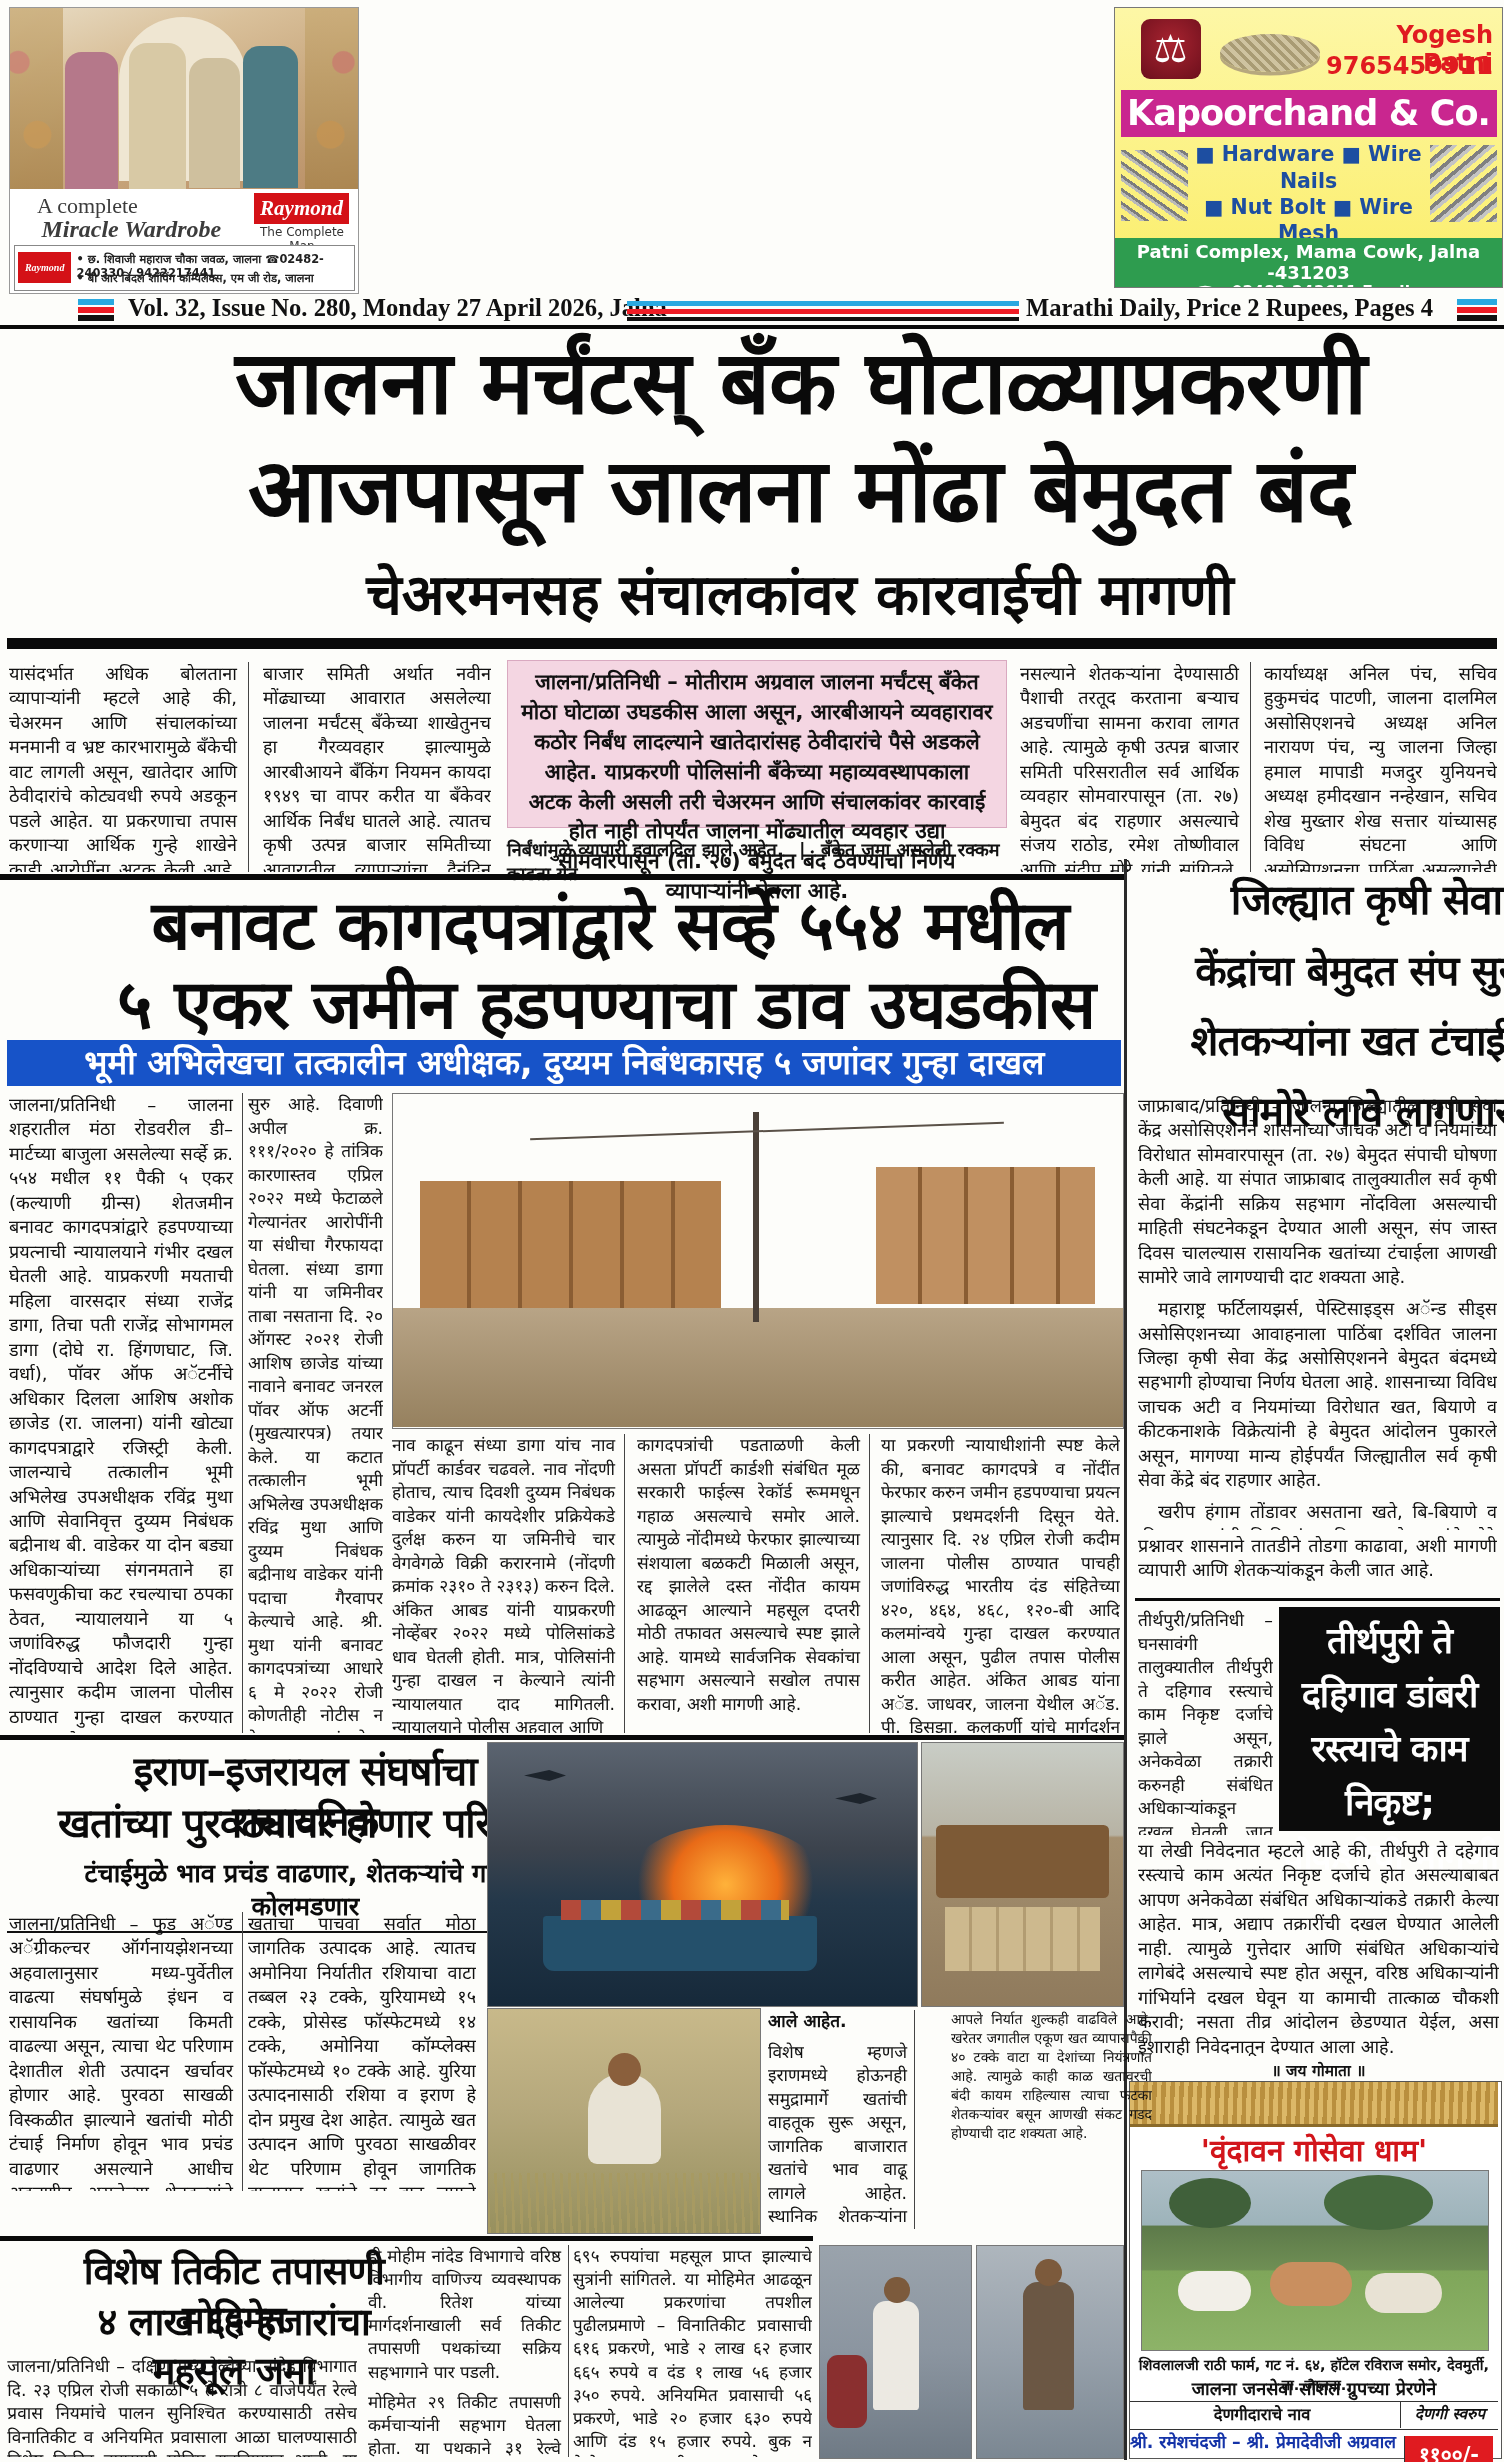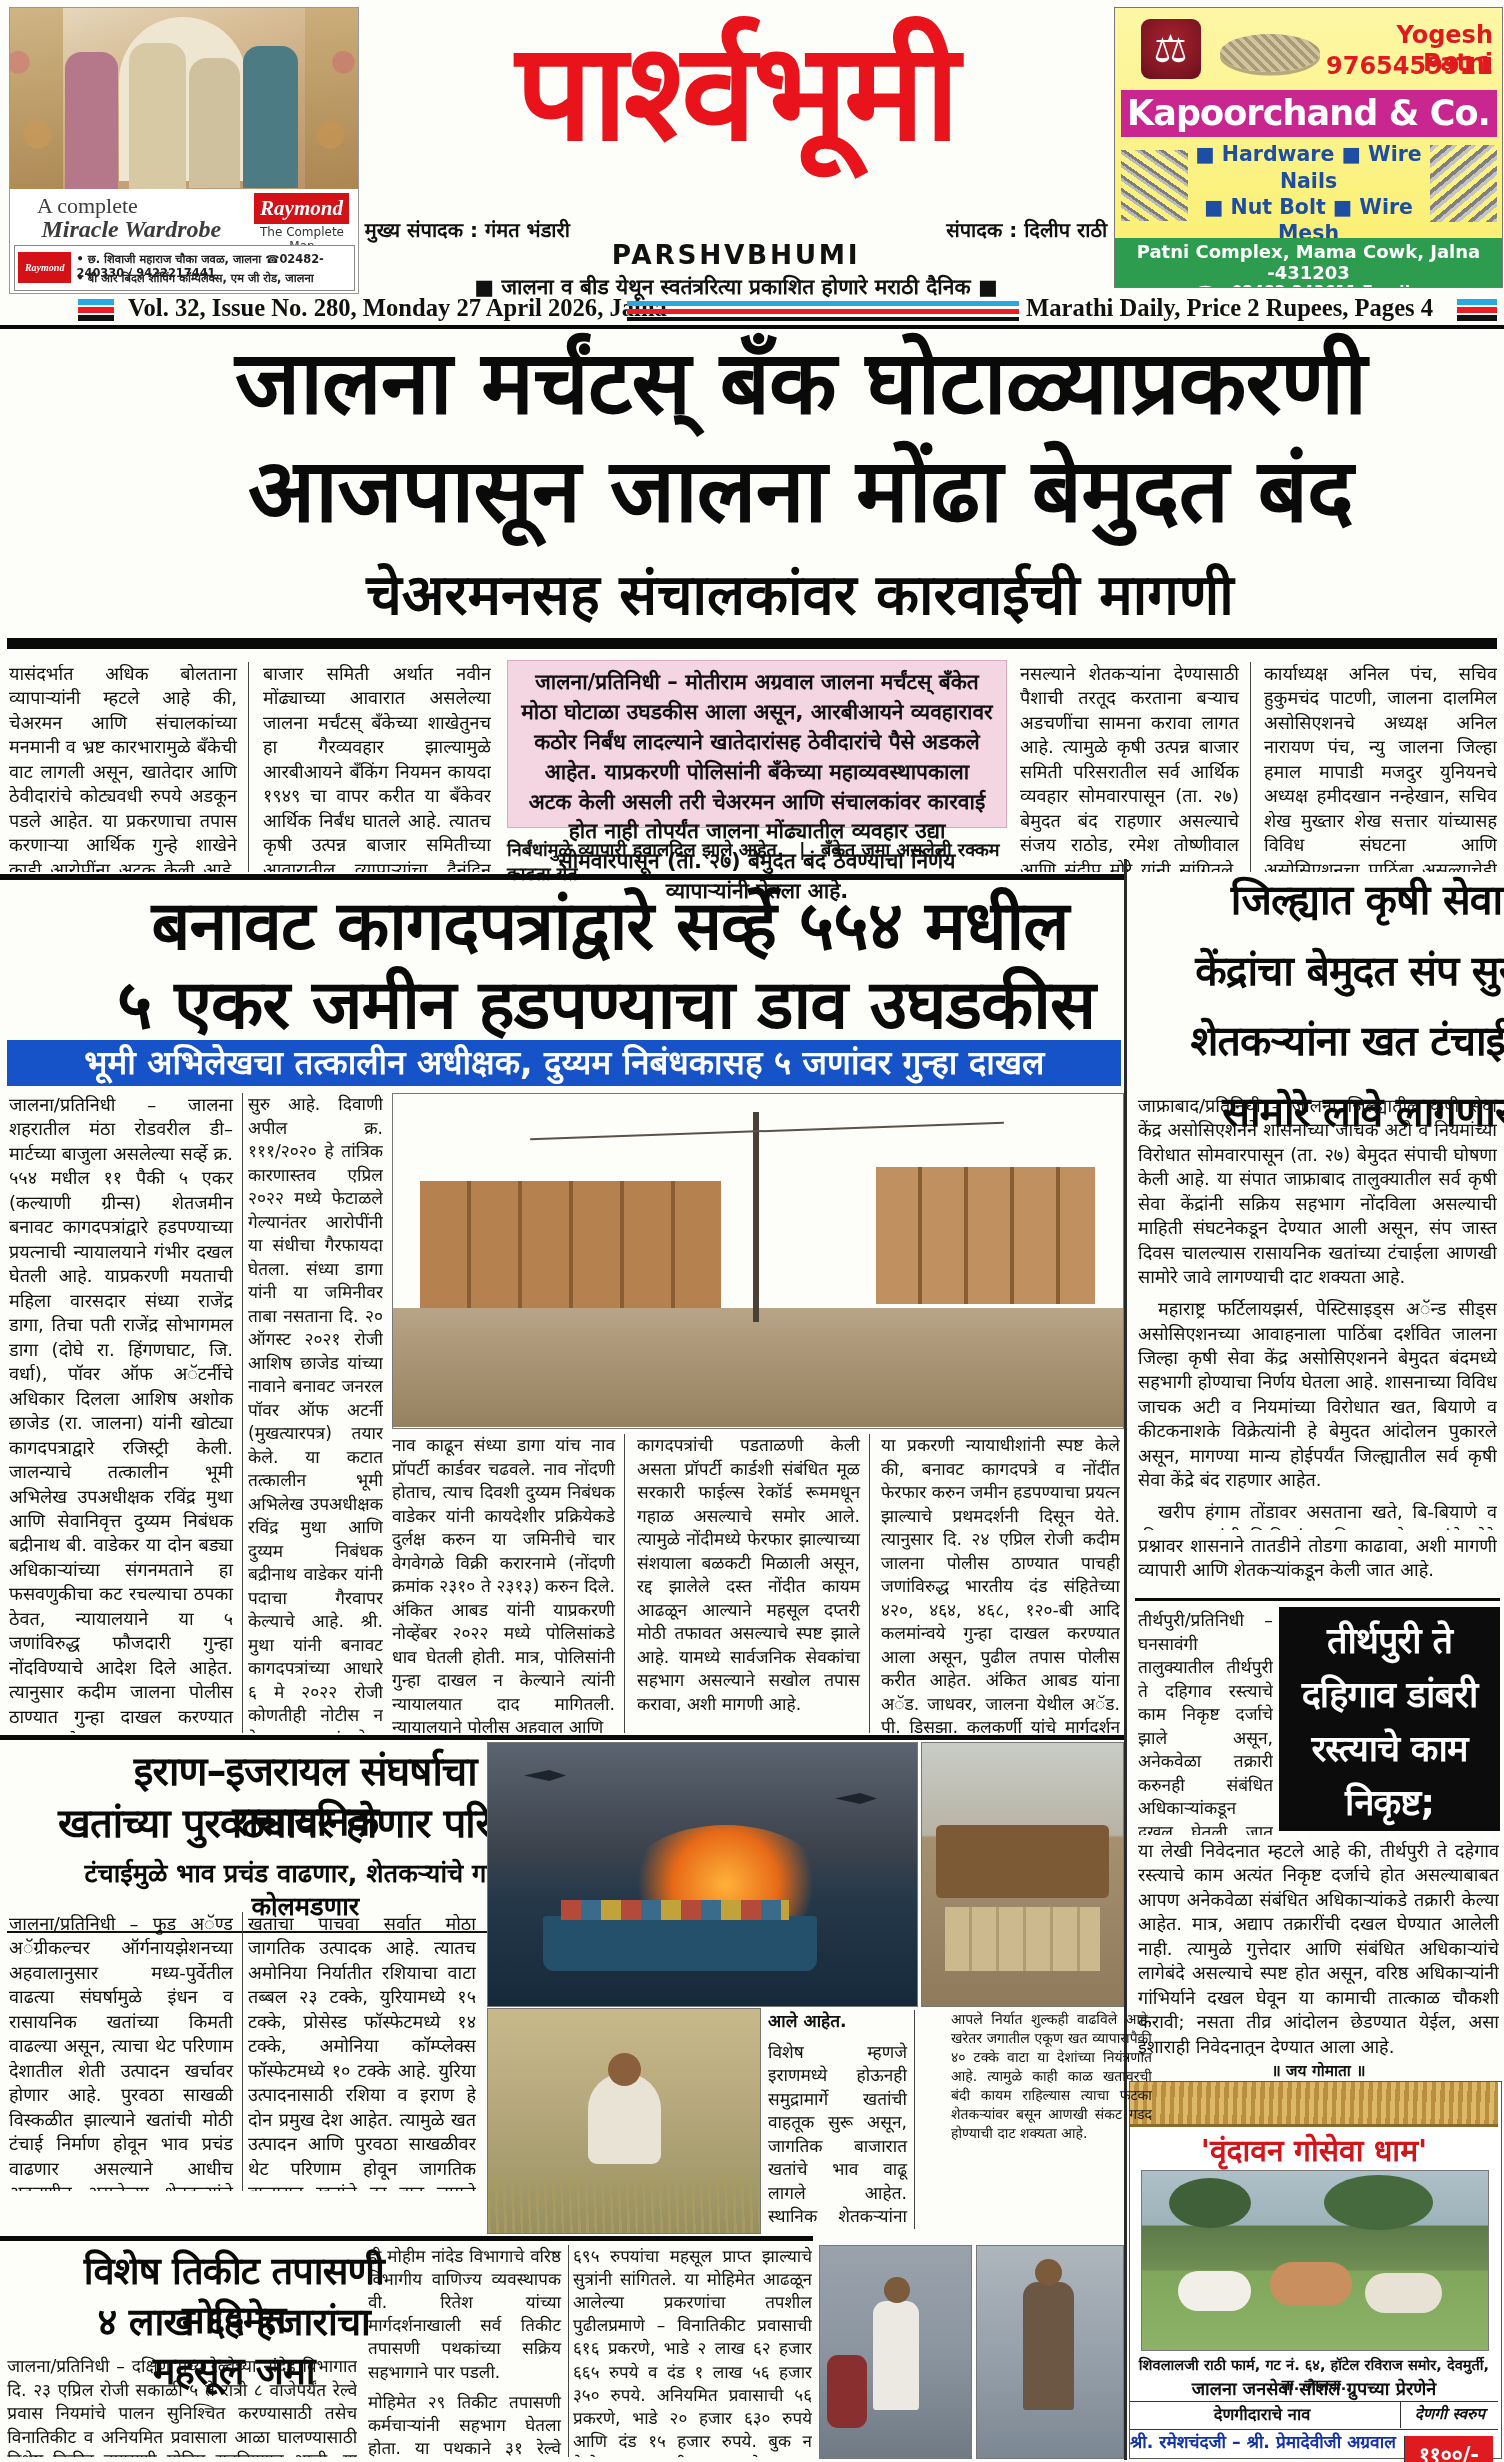--- a/index.html
+++ b/index.html
@@ -43,27 +43,20 @@
     </div>
     <div class="abs" style="left:3.6px;top:237px;width:339px;height:44px;border:0.9px solid #888;background:#fff;">
       <div class="abs" style="left:3.6px;top:5.5px;width:53px;height:31px;background:#d41117;color:#fff;text-align:center;font-size:10px;font-weight:700;line-height:31px;">
         <span class="serif" style="font-style:italic;">Raymond</span>
       </div>
       <div class="abs" style="left:62px;top:4.6px;width:274px;font-size:11.4px;font-weight:700;color:#222;">• छ. शिवाजी महाराज चौका जवळ, जालना ☎02482-240330 / 9422217441</div>
       <div class="abs" style="left:62px;top:24px;width:274px;font-size:11.4px;font-weight:700;color:#222;">• बी आर बिंदल शॉपिंग कॉम्पलेक्स, एम जी रोड, जालना</div>
     </div>
   </div>
 
-  <div class="abs" style="left:363px;top:5.5px;width:746px;height:288px;">
-    <div style="position:absolute;left:0;top:-11px;width:746px;text-align:center;font-size:135px;line-height:1.45;font-weight:800;color:#e8131b;letter-spacing:-3.6px;">पार्श्वभूमी</div>
-    <div style="position:absolute;left:1.8px;top:210px;font-size:20px;font-weight:700;">मुख्य संपादक : गंमत भंडारी</div>
-    <div style="position:absolute;right:1.8px;top:210px;font-size:20px;font-weight:700;">संपादक : दिलीप राठी</div>
-    <div style="position:absolute;left:0;top:233px;width:746px;text-align:center;font-size:26.4px;font-weight:800;letter-spacing:2.7px;">PARSHVBHUMI</div>
-    <div style="position:absolute;left:0;top:266px;width:746px;text-align:center;font-size:21px;font-weight:700;">■ जालना व बीड येथून स्वतंत्ररित्या प्रकाशित होणारे मराठी दैनिक ■</div>
-  </div>
 
   <div class="abs photo" style="left:1114px;top:7.3px;width:387px;height:279px;border:1.8px solid #777;background:linear-gradient(#fdf7a6,#fbee6a);">
     <div class="abs" style="left:25.5px;top:11px;width:60px;height:60px;background:radial-gradient(circle at 50% 40%,#a82430,#6c0f1c);border-radius:9px;color:#fff;text-align:center;font-size:38px;line-height:60px;">⚖</div>
     <div class="abs" style="left:105px;top:25.5px;width:100px;height:38px;border-radius:50%;background:repeating-linear-gradient(45deg,#cfc3a0 0 3.6px,#a99b74 3.6px 7.3px);box-shadow:0 3.6px 0 #b7a87e;"></div>
     <div class="abs" style="right:9px;top:12.8px;width:169px;text-align:right;font-size:24px;font-weight:800;color:#e01b20;">Yogesh Patni</div>
     <div class="abs" style="right:9px;top:44px;width:169px;text-align:right;font-size:24px;font-weight:800;color:#e01b20;">9765459911</div>
     <div class="abs" style="left:5.5px;top:82px;width:376px;height:47px;background:#c9268f;color:#fff;text-align:center;">
       <span style="font-size:35px;font-weight:800;line-height:47px;letter-spacing:-0.9px;margin-top:16px;">Kapoorchand &amp; Co.</span>
     </div>
     <div class="abs" style="left:5.5px;top:142px;width:67px;height:71px;background:repeating-linear-gradient(35deg,#b9b9b9 0 2.7px,#7c7c7c 2.7px 5.5px,transparent 5.5px 11px);"></div>

